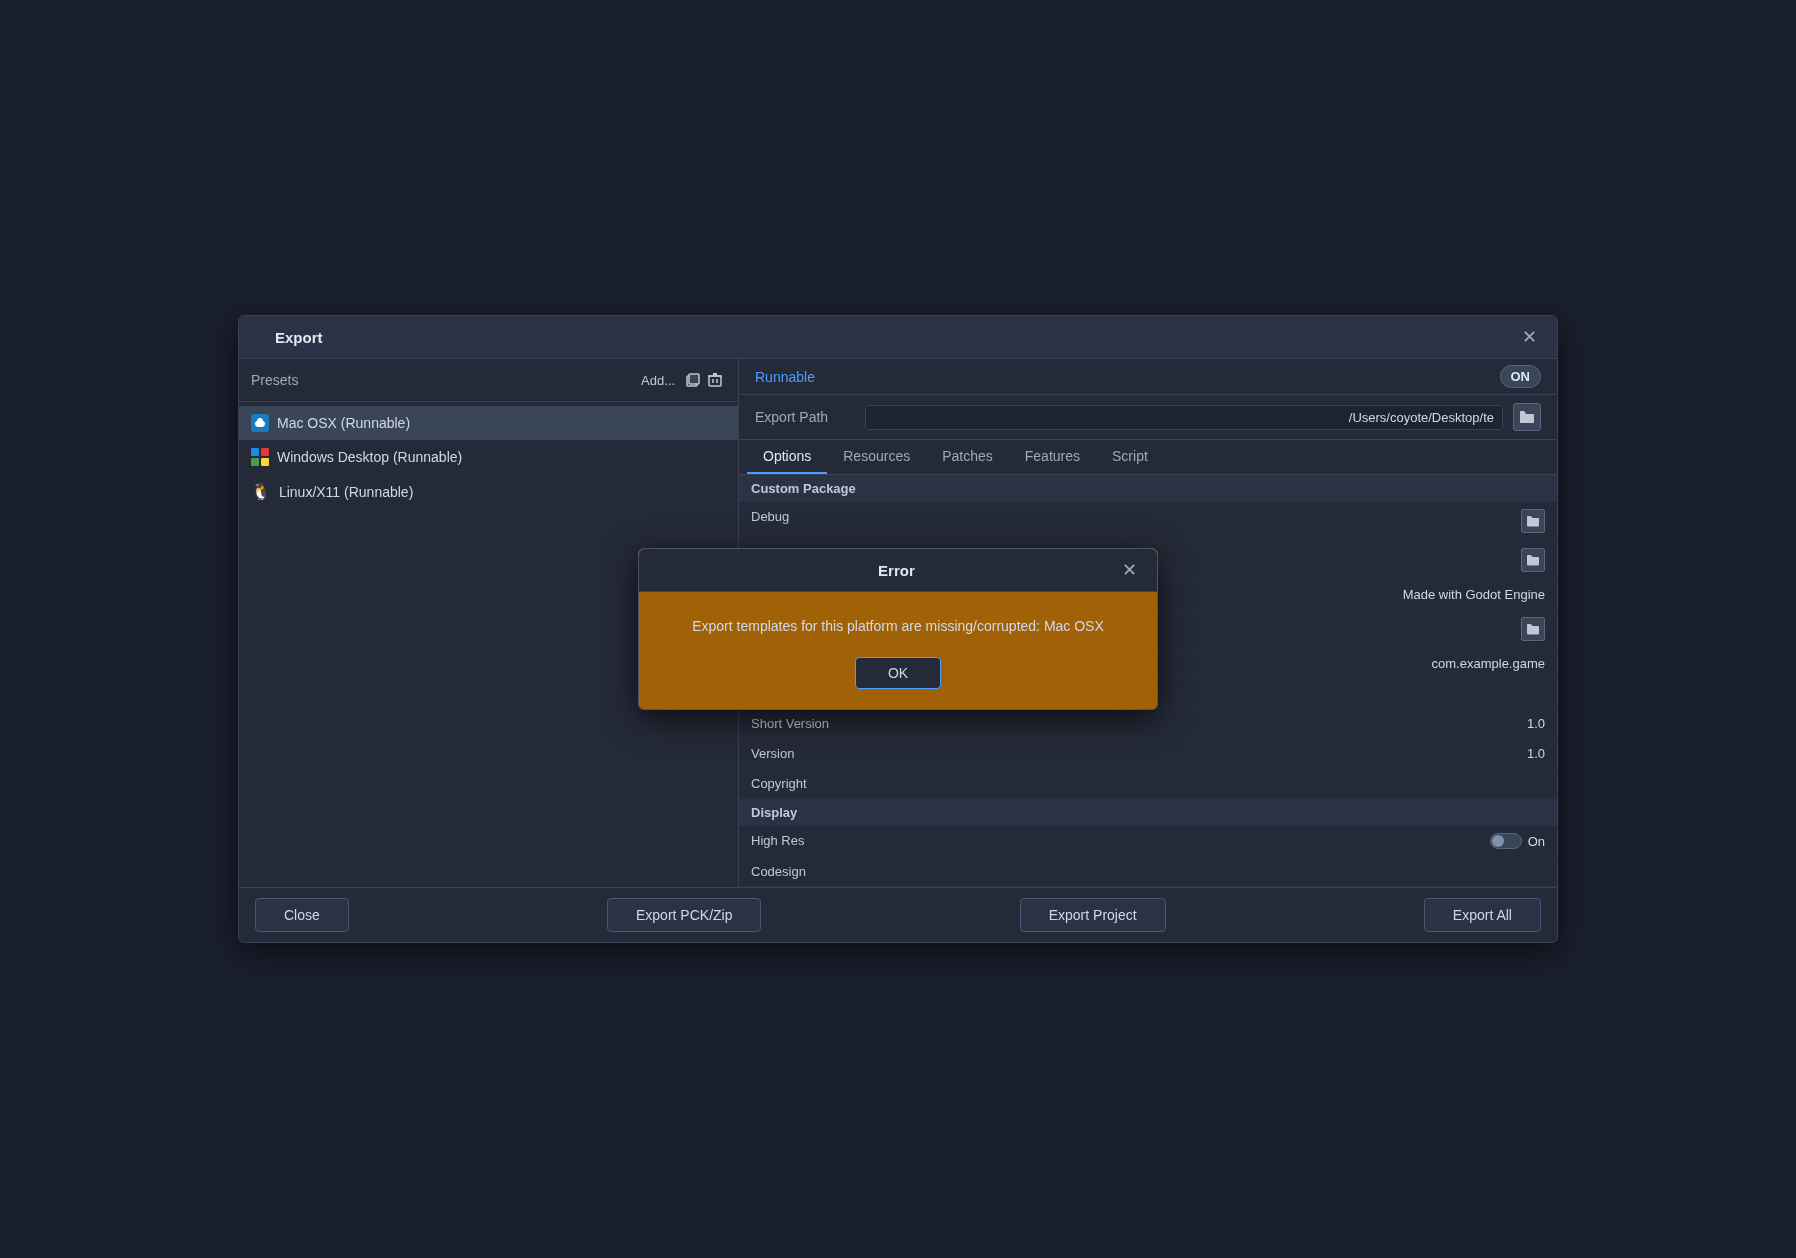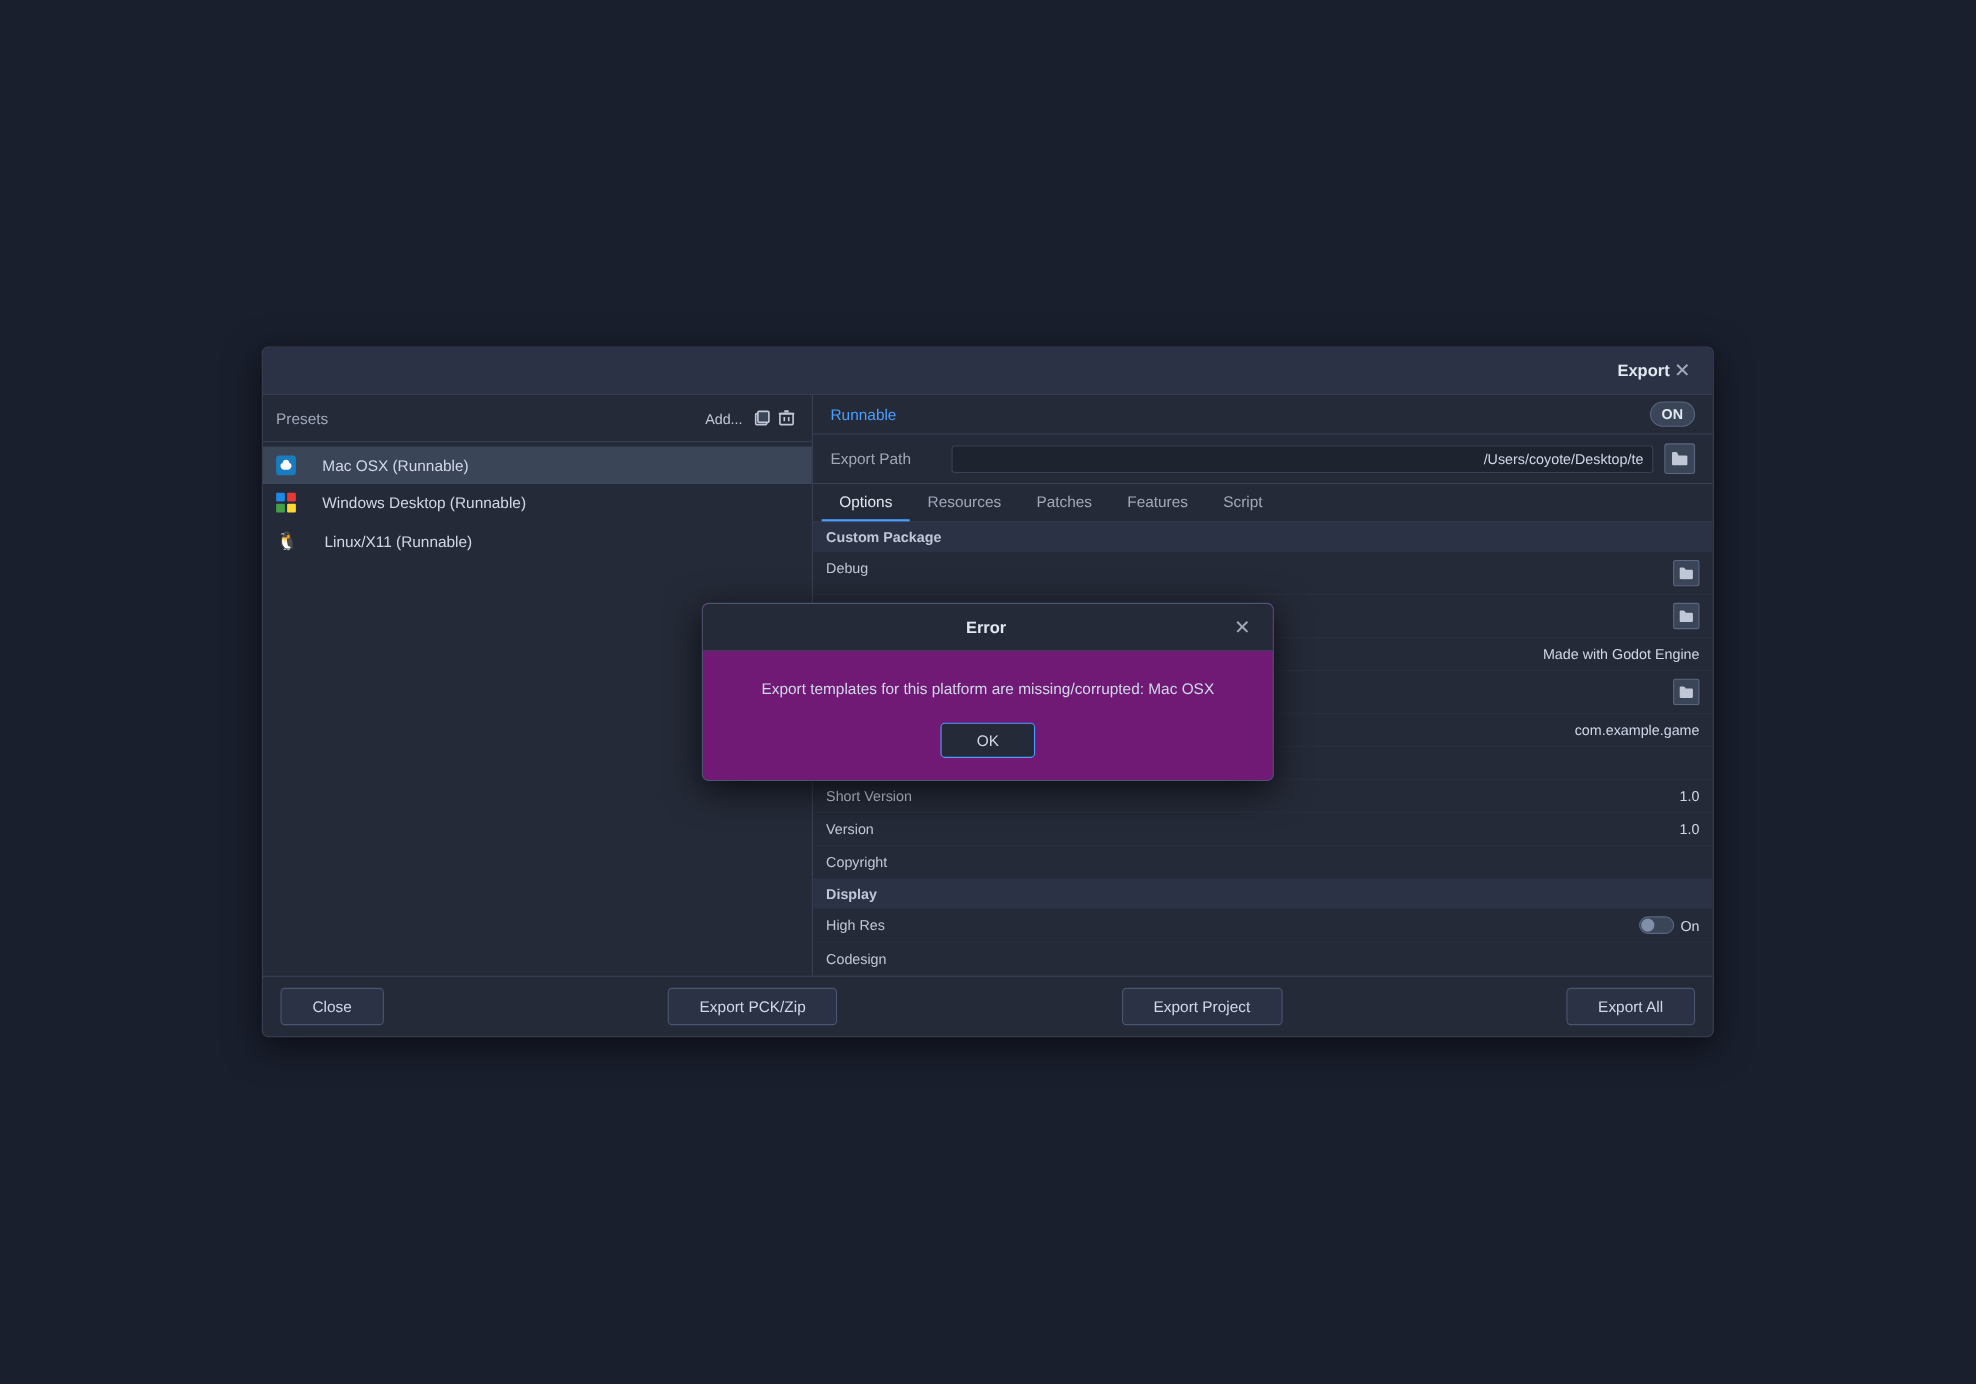--- a/index.html
+++ b/index.html
@@ -33,21 +33,21 @@
       justify-content: space-between;
       border-bottom: 1px solid #3a4155;
       border-radius: 6px 6px 0 0;
     }
 
     .title-bar-title {
       font-size: 15px;
       font-weight: bold;
       color: #e0e8f0;
       flex: 1;
-      text-align: right;
+      text-align: left;
     }
 
     .title-bar-close {
       cursor: pointer;
       font-size: 18px;
       color: #a0a8b8;
       background: none;
       border: none;
       line-height: 1;
       padding: 2px 4px;
@@ -101,21 +101,21 @@
 
     .preset-list {
       flex: 1;
       padding: 4px 0;
     }
 
     .preset-item {
       display: flex;
       align-items: center;
       padding: 8px 12px;
-      gap: 24px;
+      gap: 8px;
       cursor: pointer;
     }
 
     .preset-item.active {
       background: #3a4558;
     }
 
     .right-panel {
       flex: 1;
       display: flex;
@@ -312,21 +312,21 @@
     .dialog-overlay {
       position: absolute;
       top: 0; left: 0; right: 0; bottom: 0;
       display: flex;
       align-items: center;
       justify-content: center;
       z-index: 100;
     }
 
     .error-dialog {
-      background: #701a75;
+      background: #a16207;
       border: 1px solid #4a5570;
       border-radius: 6px;
       box-shadow: 0 8px 32px rgba(0,0,0,0.7);
       width: 520px;
       padding: 0;
       position: relative;
     }
 
     .error-title-bar {
       background: #252a38;

